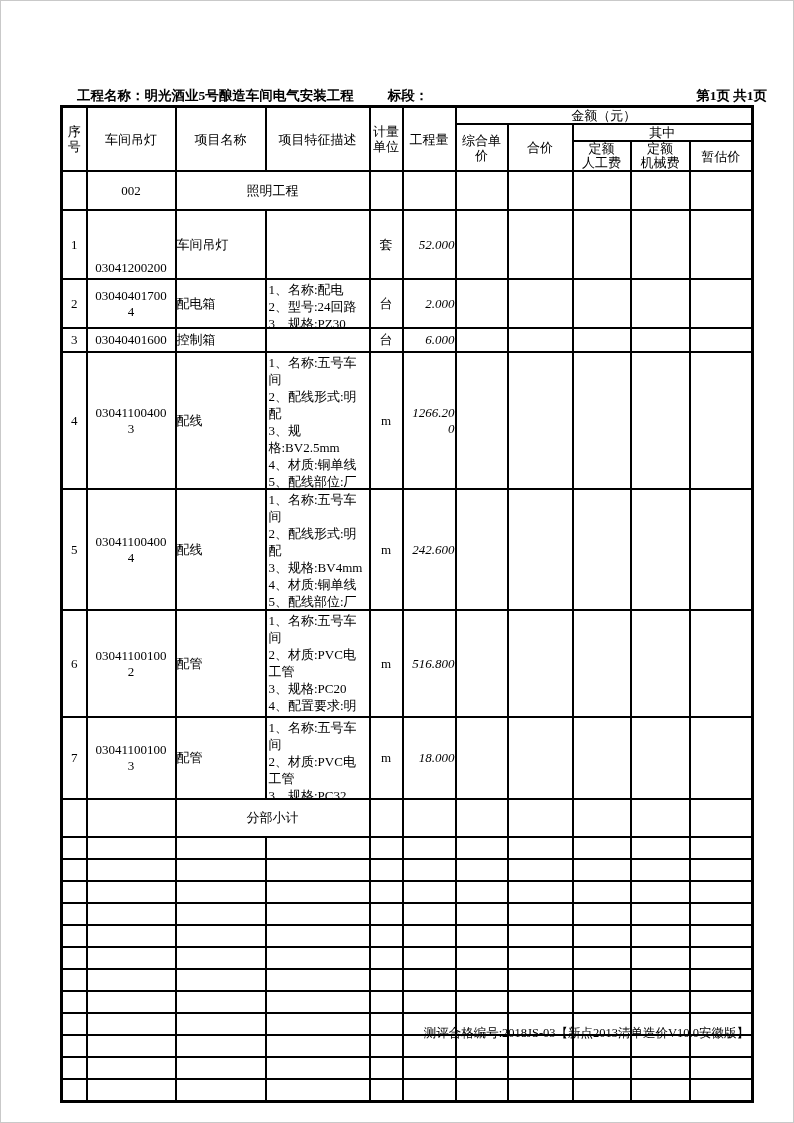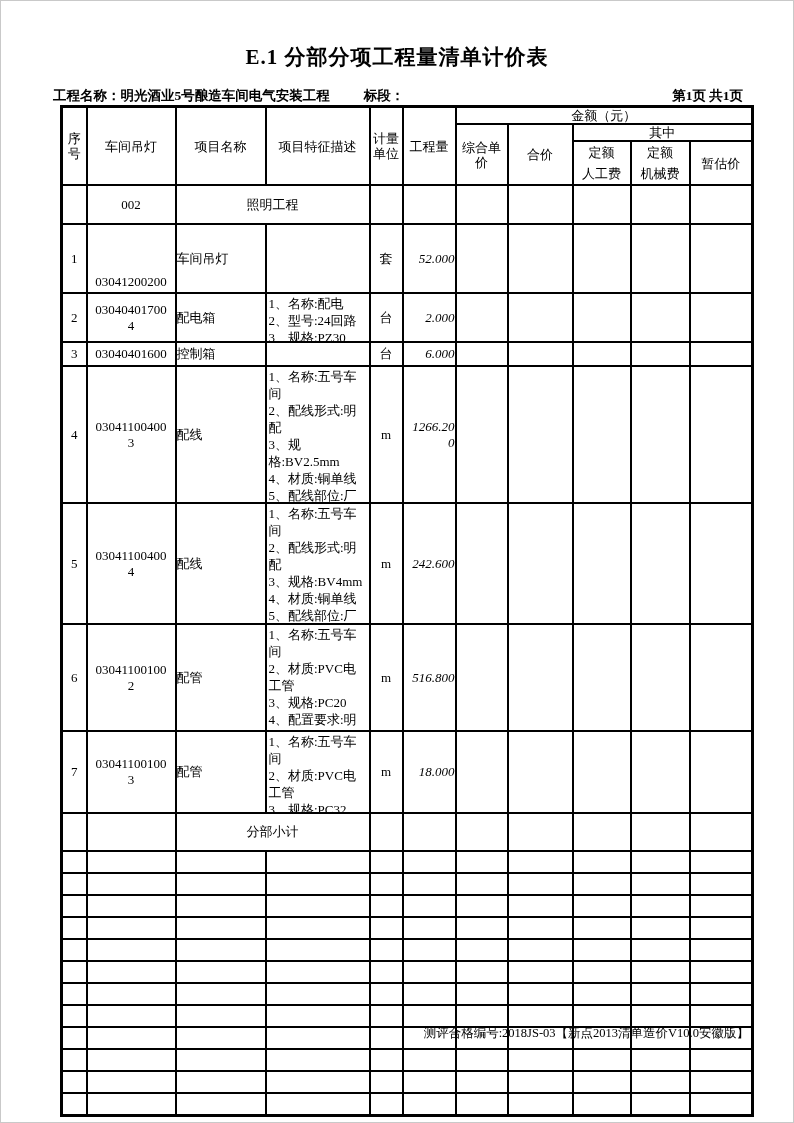--- a/index.html
+++ b/index.html
@@ -6,50 +6,49 @@
   .page{
     position:relative;width:794px;height:1123px;background:#ffffff;
     font-family:"Liberation Serif","DejaVu Serif",serif;color:#000;
     box-sizing:border-box;border:1px solid #c9c9c9;overflow:hidden;
   }
   .title{
     position:absolute;top:42px;left:0;width:100%;text-align:center;
     font-size:21px;font-weight:bold;letter-spacing:1px;
   }
   .meta{
-    position:absolute;top:86px;left:52px;width:690px;display:flex;
+    position:absolute;top:86px;left:76px;width:690px;display:flex;
     align-items:center;font-size:13.5px;font-weight:bold;
   }
   .meta .left{display:flex;gap:34px;}
   .meta .right{margin-left:auto;}
   table.boq{
     position:absolute;left:59px;top:104px;width:691px;
     border-collapse:collapse;table-layout:fixed;
     border:3px solid #000;font-size:13px;
   }
   table.boq td{border:2px solid #000;padding:0;overflow:hidden;vertical-align:middle;}
   .ch{text-align:center;white-space:pre-line;line-height:15px;}
-  .ch.tight{line-height:21px;margin-top:40px;}
+  .ch.tight{line-height:14px;margin-top:40px;}
   .c{text-align:center;}
   .code{white-space:pre-line;line-height:16px;text-align:center;}
   .clipbox{overflow:hidden;white-space:pre-line;line-height:17px;text-align:center;margin-top:48px;}
   .name{text-align:left;padding-left:3px;}
   td.featcell{vertical-align:top;}
   .featbox{overflow:hidden;white-space:pre-line;line-height:17px;padding:1px 2px 0 2px;text-align:left;}
   .qty{text-align:right;padding-right:3px;white-space:pre-line;line-height:16px;font-style:italic;}
   .footer{
     position:absolute;top:1024px;right:44px;font-size:12.5px;font-weight:normal;
   }
 </style>
 </head>
 <body>
 
 <div class="page">
 
-  <div class="title">E.1 分部分项工程量清单计价表</div>
 
   <div class="meta">
     <div class="left">
       <span>工程名称：明光酒业5号酿造车间电气安装工程</span>
       <span>标段：</span>
     </div>
     <div class="right">第1页 共1页</div>
   </div>
 
   <table class="boq">

